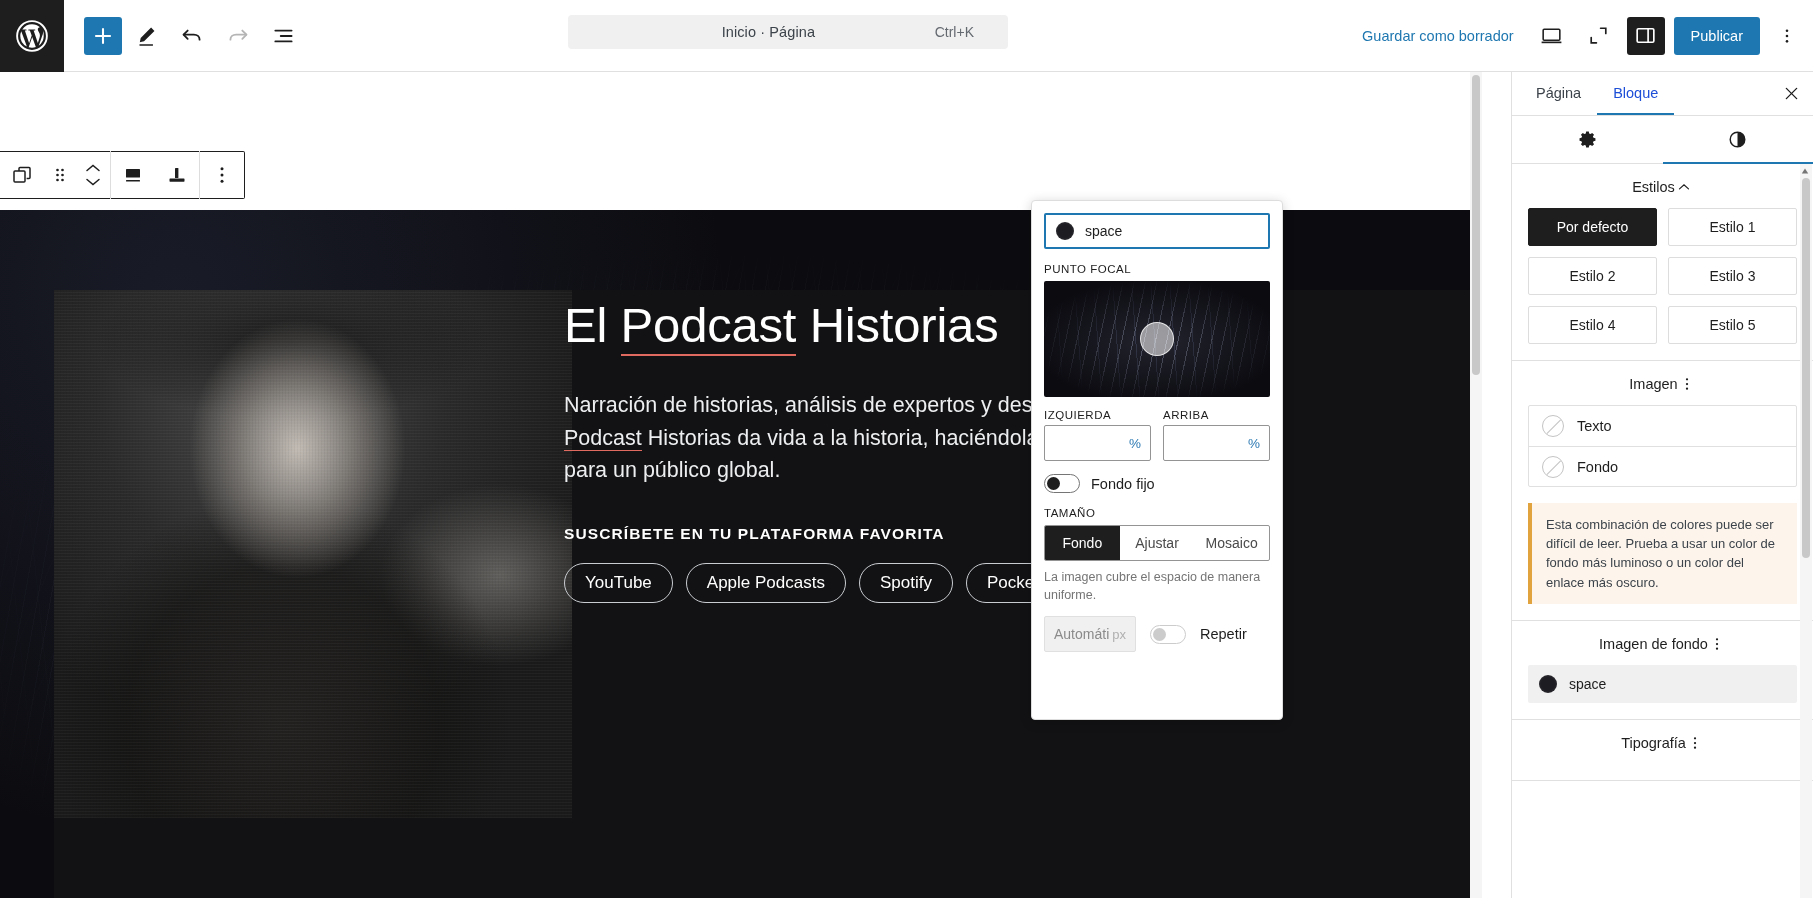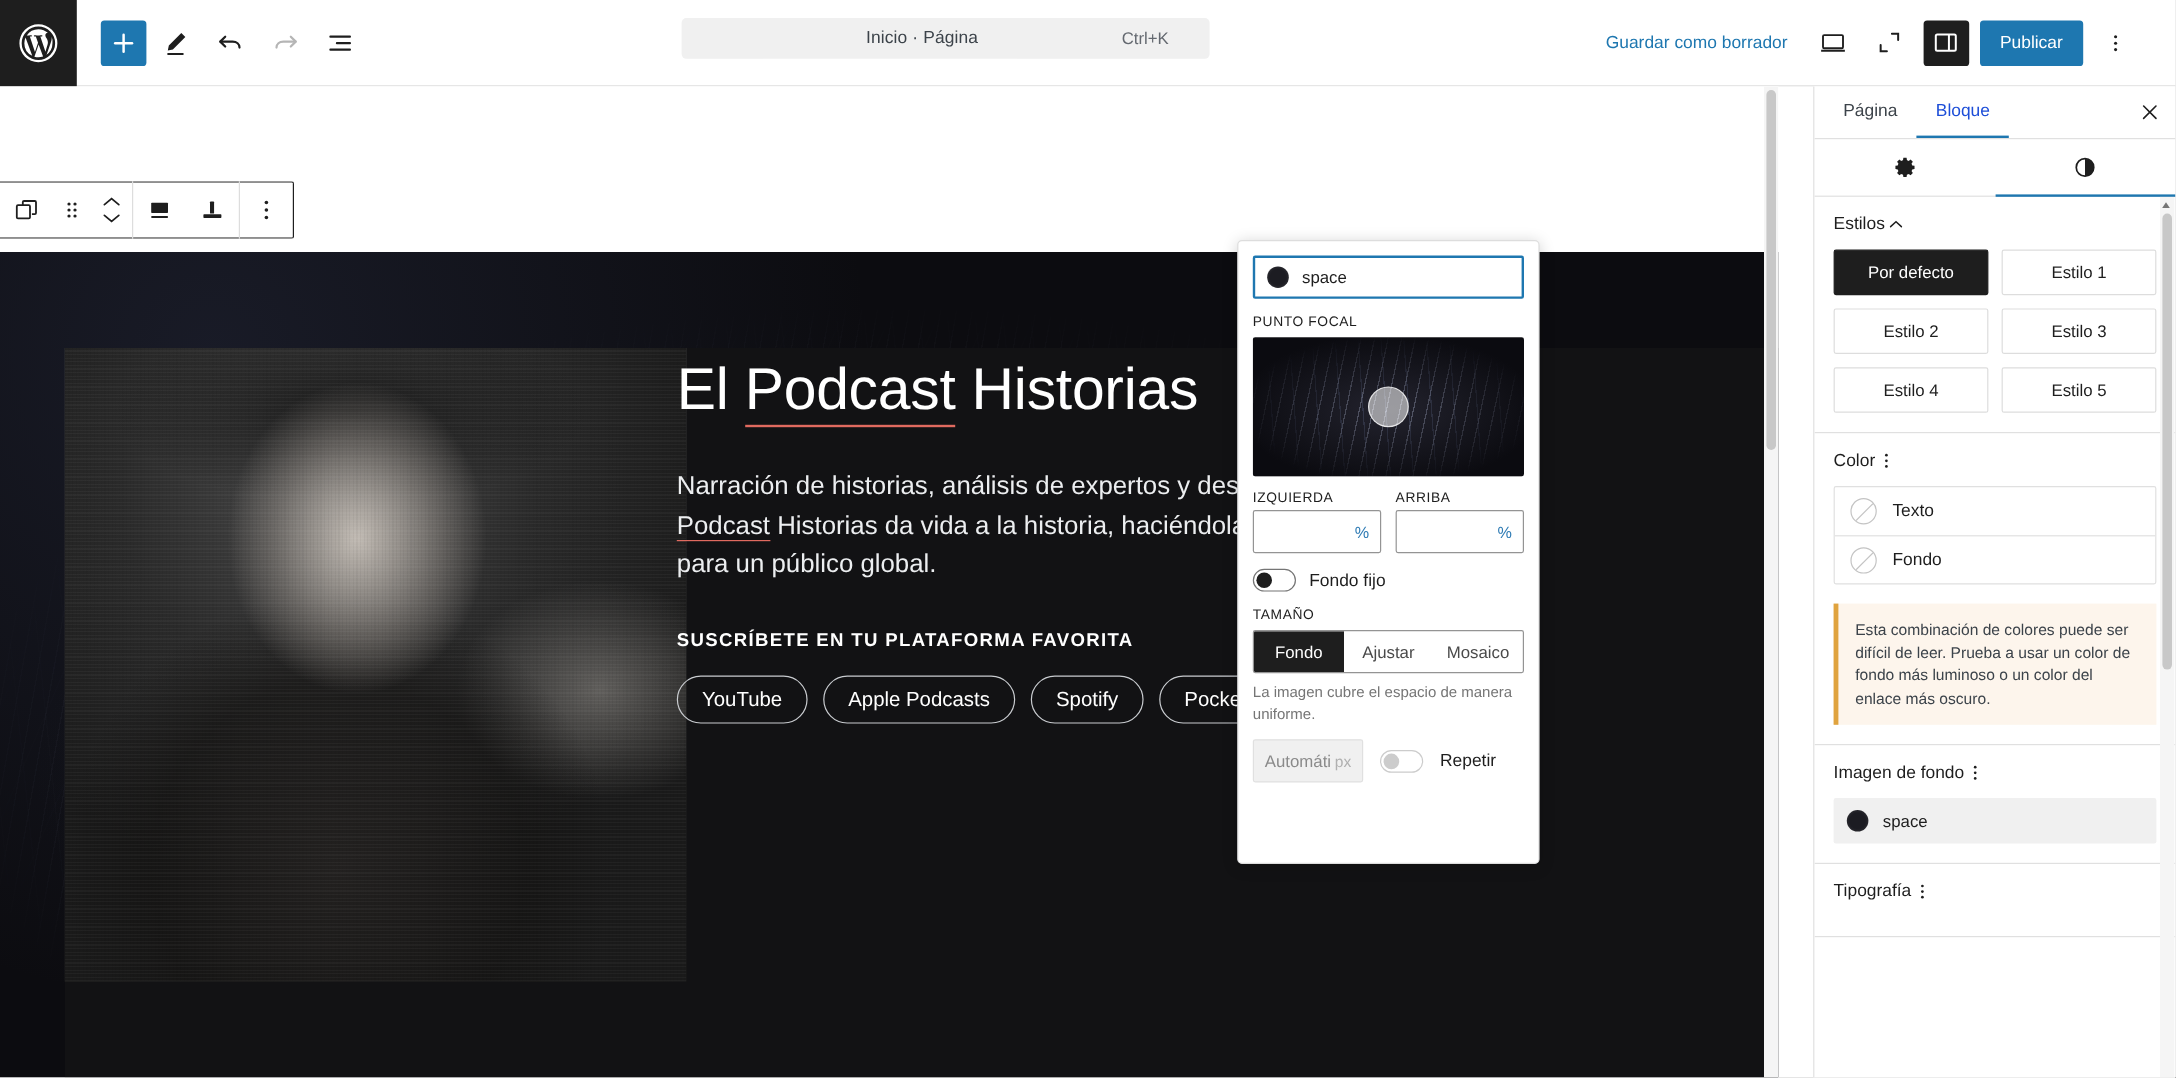--- a/index.html
+++ b/index.html
@@ -41,21 +41,21 @@
   
   .cmdbar {
     position: absolute; left: 568px; top: 15px; width: 440px; height: 34px;
     background: #f0f0f0; border-radius: 4px;
     display: flex; align-items: center; justify-content: space-between;
     padding: 0 34px; cursor: pointer;
   }
   .cmdbar .cmd-title { font-size: 14.5px; color: #3c434a; letter-spacing: .1px; }
   .cmdbar .cmd-shortcut { font-size: 14px; color: #646970; }
 
-  .tb-right { display: flex; align-items: center; gap: 9px; padding-right: 32px; margin-left: auto; }
+  .tb-right { display: flex; align-items: center; gap: 9px; padding-right: 8px; margin-left: auto; }
   .save-draft {
     color: #1e77b0; font-size: 14.5px; cursor: pointer; background: none;
     border: none; padding: 6px 10px; border-radius: 3px; font-family: inherit;
   }
   .icon-btn {
     width: 38px; height: 38px; border-radius: 3px; border: none; background: none;
     display: flex; align-items: center; justify-content: center; cursor: pointer; padding: 0;
   }
   .icon-btn svg { width: 25px; height: 25px; display: block; }
   .icon-btn.active { background: #1e1e1e; }
@@ -270,21 +270,21 @@
   .sb-icontab {
     flex: 1; display: flex; align-items: center; justify-content: center;
     cursor: pointer; border: none; background: none;
     border-bottom: 2px solid transparent; margin-bottom: -1px;
   }
   .sb-icontab.active { border-bottom-color: #1e77b0; }
   .sb-icontab svg { width: 23px; height: 23px; }
   .sb-body { height: 734px; overflow: hidden; position: relative; }
   .sb-section { padding: 14px 16px 16px 16px; border-bottom: 1px solid #e0e0e0; }
   .sb-sec-head {
-    display: flex; align-items: center; justify-content: flex-start;
+    display: flex; align-items: center; justify-content: center;
     margin-bottom: 12px;
   }
   .sb-sec-title { font-size: 14.5px; color: #1e1e1e; font-weight: 500; }
   .chev-up { width: 18px; height: 18px; cursor: pointer; }
   .kebab { width: 18px; height: 18px; cursor: pointer; }
   .styles-grid { display: grid; grid-template-columns: 1fr 1fr; gap: 11px; }
   .style-btn {
     height: 38px; border: 1px solid #ddd; border-radius: 2px; background: #fff;
     font-size: 14px; color: #1e1e1e; cursor: pointer; font-family: inherit;
   }
@@ -590,21 +590,21 @@
           <button class="style-btn">Estilo 1</button>
           <button class="style-btn">Estilo 2</button>
           <button class="style-btn">Estilo 3</button>
           <button class="style-btn">Estilo 4</button>
           <button class="style-btn">Estilo 5</button>
         </div>
       </div>
 
       <div class="sb-section">
         <div class="sb-sec-head">
-          <span class="sb-sec-title">Color</span>
+          <span class="sb-sec-title">Imagen</span>
           <svg class="kebab" viewBox="0 0 24 24" fill="#1e1e1e">
             <circle cx="12" cy="5.8" r="1.5"></circle>
               <circle cx="12" cy="12" r="1.5"></circle>
               <circle cx="12" cy="18.2" r="1.5"></circle>
           </svg>
         </div>
         <div class="color-list">
           <div class="color-row">
             <span class="color-circle"></span>
             <span class="color-label">Texto</span>

